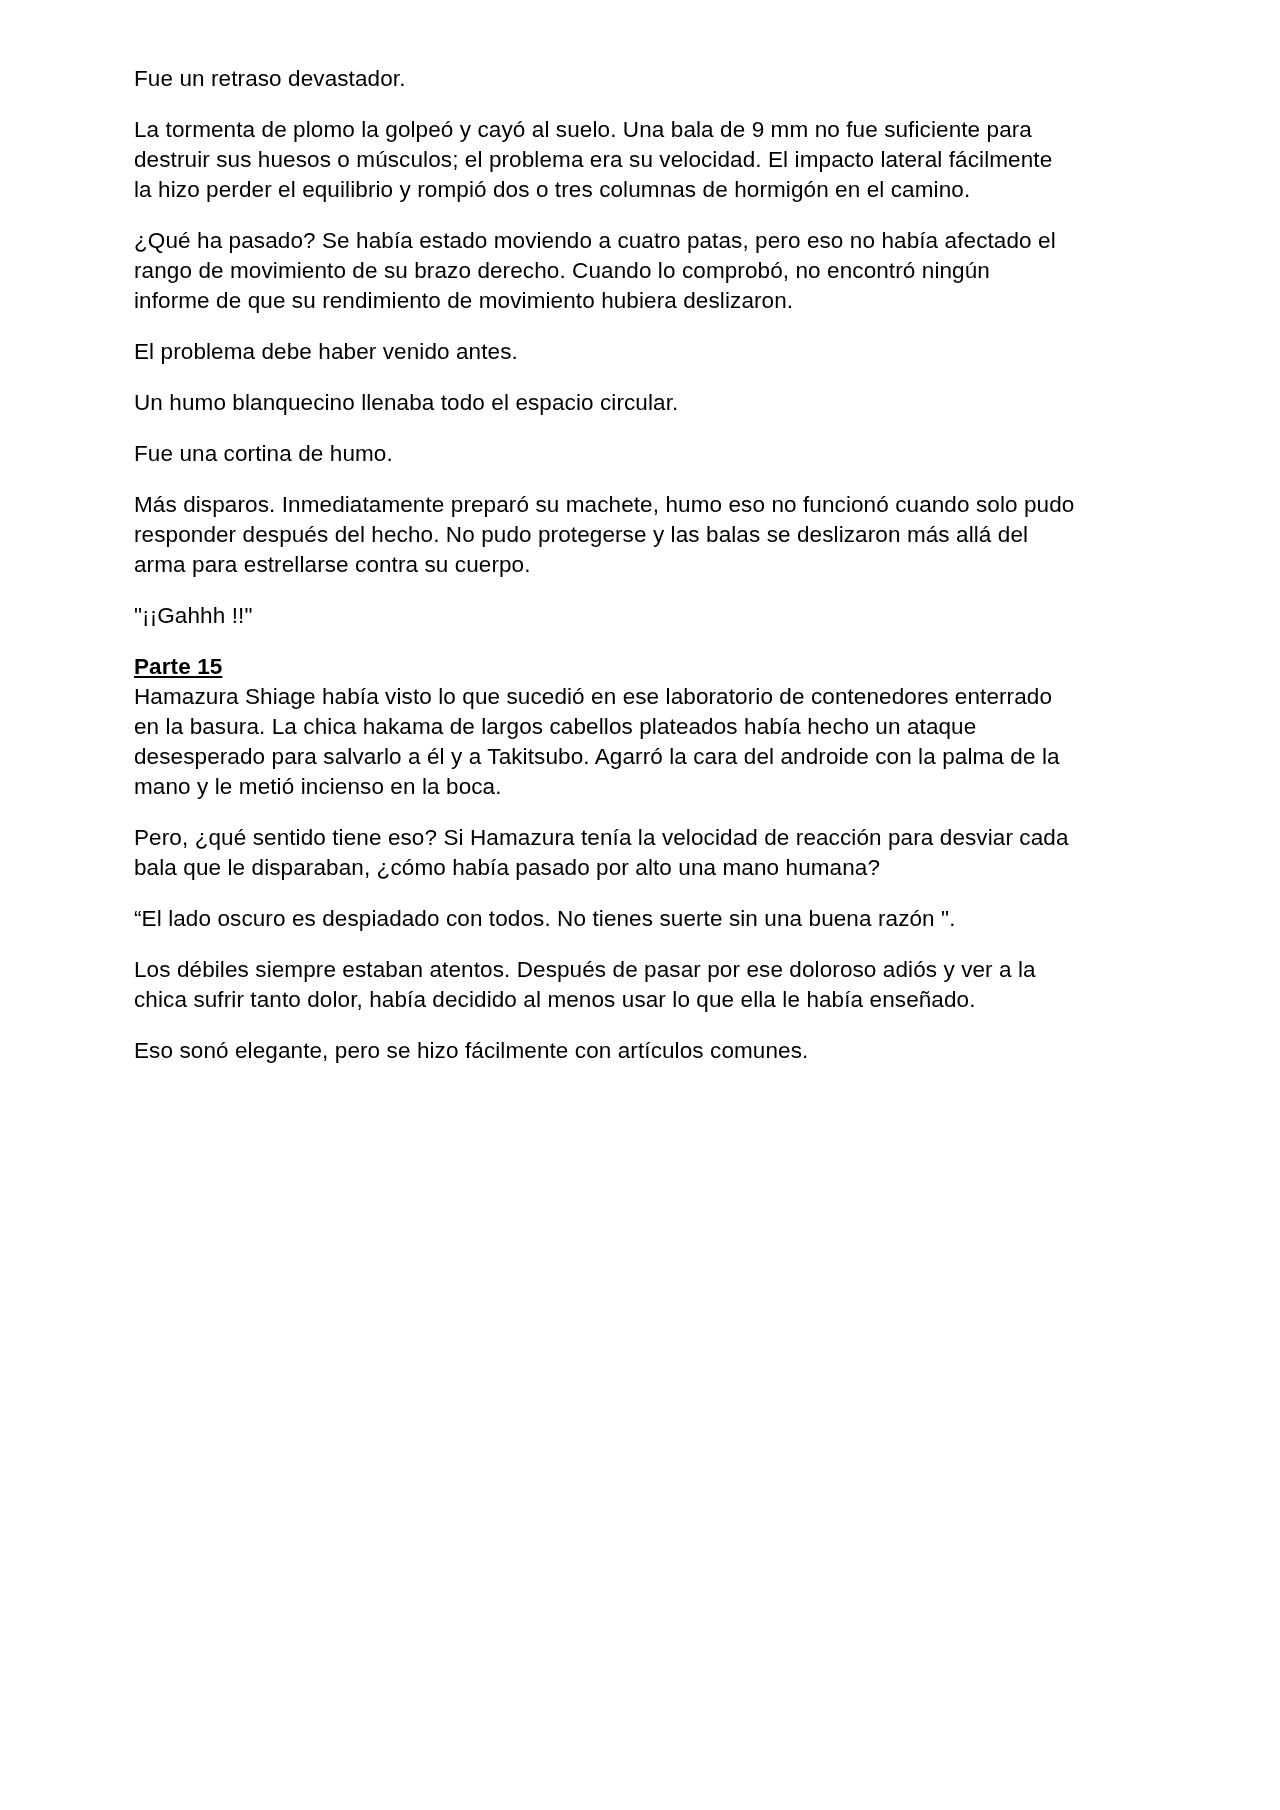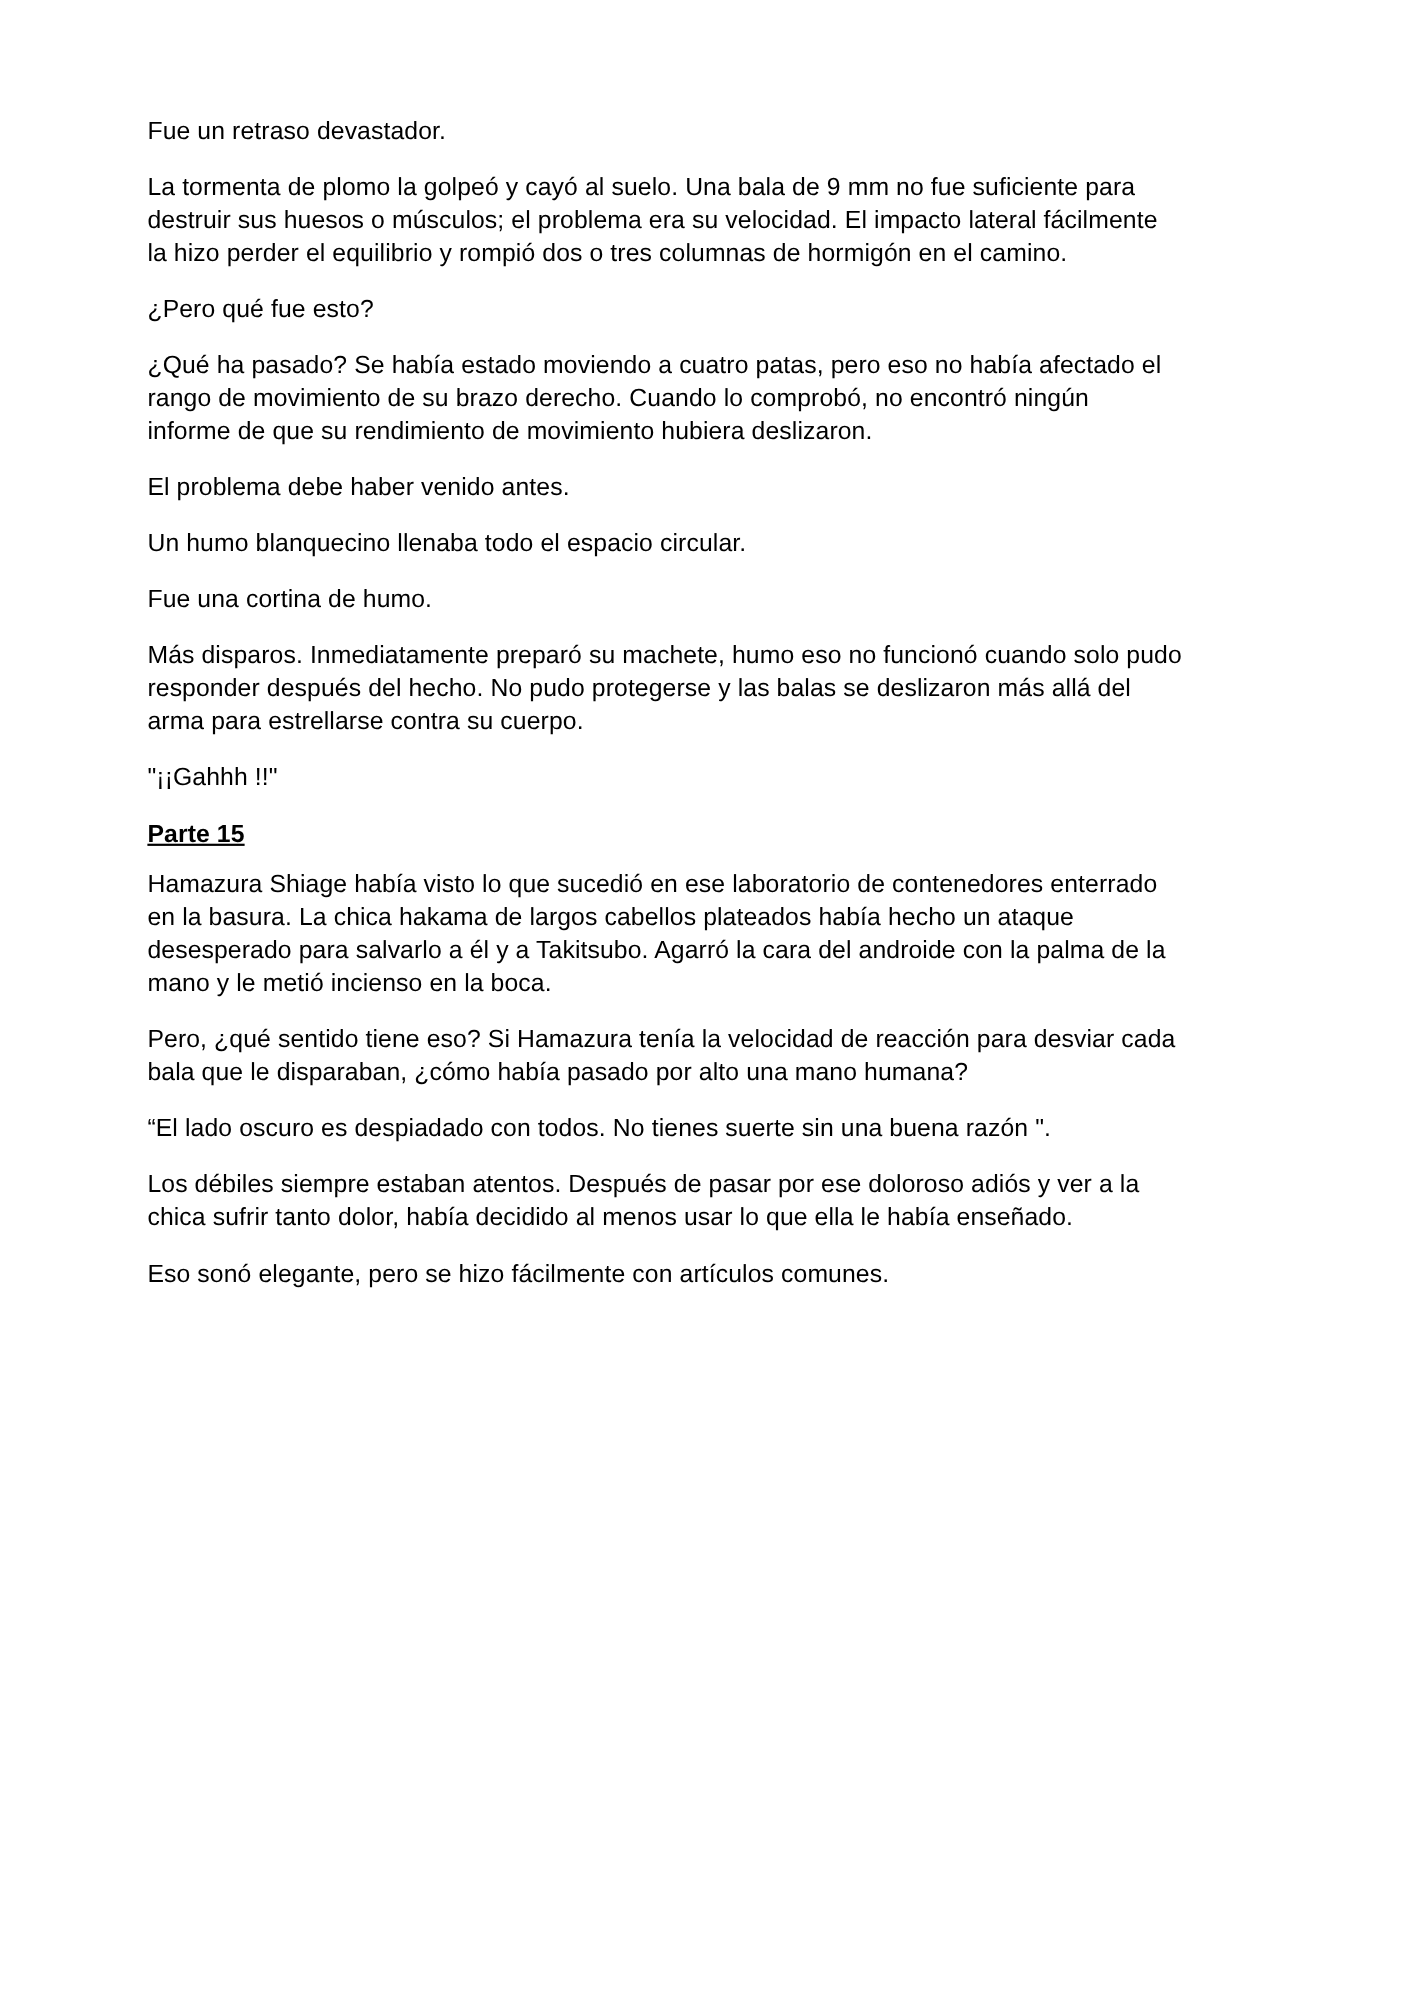--- a/index.html
+++ b/index.html
@@ -15,44 +15,43 @@
     color: #000000;
   }
   .page {
     position: absolute;
     top: 0;
     left: 0;
     width: 1280px;
     height: 1810px;
     background: #ffffff;
     box-sizing: border-box;
-    padding: 104px 134px 0 134px;
+    padding: 64px 134px 0 134px;
   }
   .para {
     font-size: 22.5px;
     line-height: 30px;
     margin: 0 0 21px 0;
     white-space: pre-line;   
     letter-spacing: 0.1px;
   }
   .heading {
     font-weight: bold;
     text-decoration: underline;
-    margin-bottom: 16px;        
+    margin-bottom: 0;        
   }
 </style>
 </head>
 <body>
 
 <div class="page">
   <p class="para">Fue un retraso devastador.</p>
   <p class="para">La tormenta de plomo la golpeó y cayó al suelo. Una bala de 9 mm no fue suficiente para
 destruir sus huesos o músculos; el problema era su velocidad. El impacto lateral fácilmente
 la hizo perder el equilibrio y rompió dos o tres columnas de hormigón en el camino.</p>
-  <p class="para">¿Pero qué fue esto?</p>
   <p class="para">¿Qué ha pasado? Se había estado moviendo a cuatro patas, pero eso no había afectado el
 rango de movimiento de su brazo derecho. Cuando lo comprobó, no encontró ningún
 informe de que su rendimiento de movimiento hubiera deslizaron.</p>
   <p class="para">El problema debe haber venido antes.</p>
   <p class="para">Un humo blanquecino llenaba todo el espacio circular.</p>
   <p class="para">Fue una cortina de humo.</p>
   <p class="para">Más disparos. Inmediatamente preparó su machete, humo eso no funcionó cuando solo pudo
 responder después del hecho. No pudo protegerse y las balas se deslizaron más allá del
 arma para estrellarse contra su cuerpo.</p>
   <p class="para">"¡¡Gahhh !!"</p>

